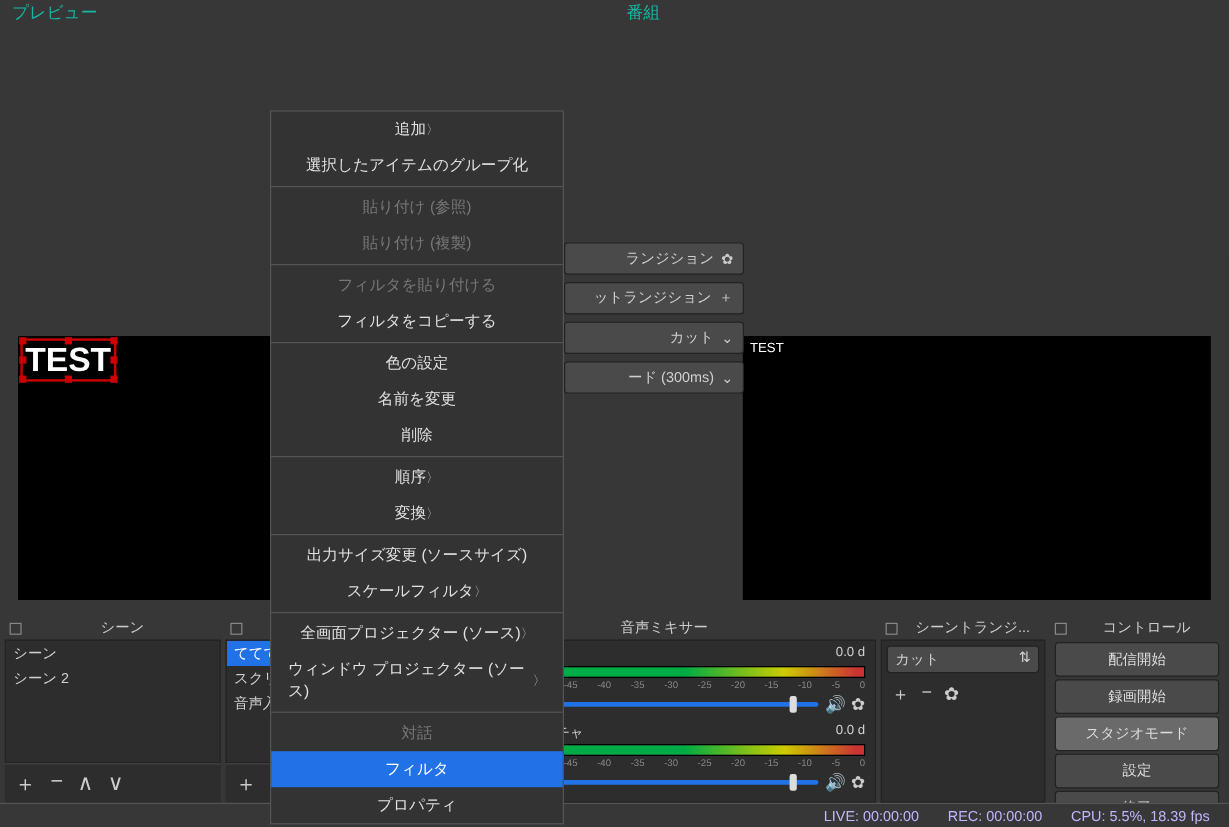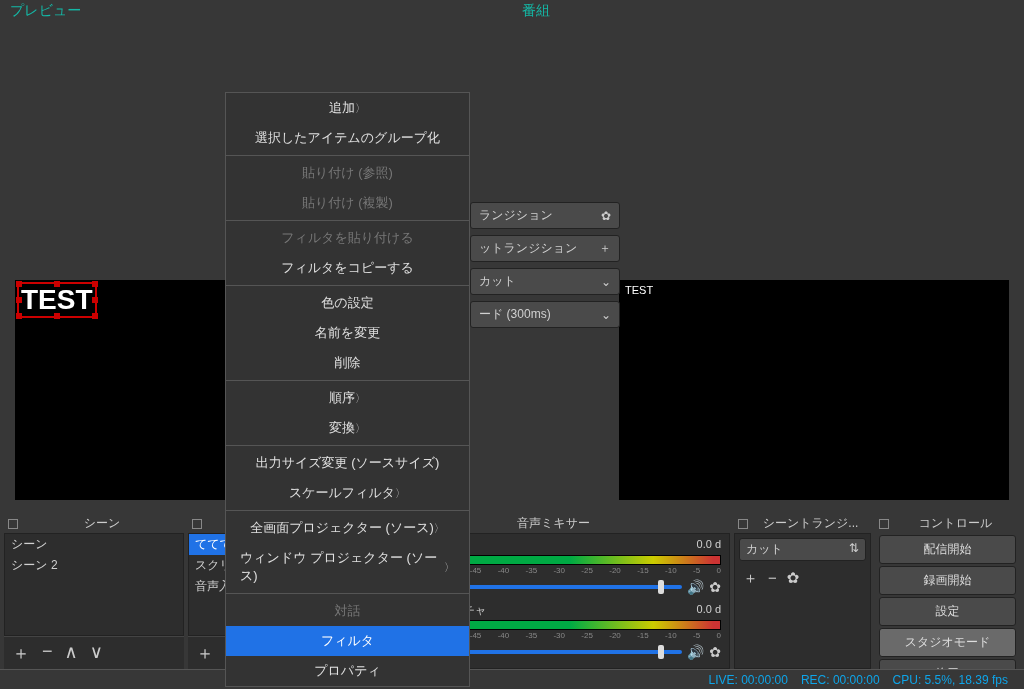--- a/index.html
+++ b/index.html
@@ -16,21 +16,21 @@
 .h-tm { top: -3px; left: 50%; margin-left: -3px; }
 .h-tr { top: -3px; right: -3px; }
 .h-ml { top: 50%; left: -3px; margin-top: -3px; }
 .h-mr { top: 50%; right: -3px; margin-top: -3px; }
 .h-bl { bottom: -3px; left: -3px; }
 .h-bm { bottom: -3px; left: 50%; margin-left: -3px; }
 .h-br { bottom: -3px; right: -3px; }
 .test-text-prog { position: absolute; top: 4px; left: 6px; color: #fff; font-size: 11px; }
 
 .center-transition { position: absolute; left: 470px; top: 202px; width: 150px; }
-.trow { display: flex; align-items: center; background: #4a4a4a; border: 1px solid #222; border-radius: 3px; padding: 4px 8px; margin-bottom: 6px; font-size: 12px; justify-content: space-between; }
+.trow { display: flex; align-items: center; background: #4a4a4a; border: 1px solid #222; border-radius: 3px; padding: 4px 8px; margin-bottom: 6px; font-size: 12px; justify-content: flex-end; }
 .trow-icon { margin-left: 6px; color: #ccc; }
 
 .context-menu { position: absolute; left: 225px; top: 92px; width: 245px; background: #333; border: 1px solid #555; font-size: 13px; z-index: 100; }
 .cm-item { padding: 6px 14px; color: #e0e0e0; display: flex; justify-content: center; align-items: center; }
 .cm-item.disabled { color: #777; }
 .cm-item.highlighted { background: #2072e6; color: #fff; }
 .cm-sep { height: 1px; background: #555; margin: 2px 0; }
 .cm-arrow { color: #aaa; font-size: 11px; }
 
 .bottom-docks { position: absolute; bottom: 20px; left: 0; right: 0; height: 155px; display: flex; gap: 4px; padding: 0 4px; }
@@ -63,21 +63,21 @@
 .vol-knob { position: absolute; right: 18px; top: -5px; width: 6px; height: 14px; background: #ddd; border-radius: 2px; }
 .vol-icons { color: #ccc; font-size: 14px; display: flex; gap: 4px; }
 
 .trans-sel { display: flex; align-items: center; padding: 4px; gap: 4px; }
 .trans-dd { flex: 1; background: #4a4a4a; border: 1px solid #222; padding: 2px 6px; font-size: 12px; display: flex; justify-content: space-between; border-radius: 3px;}
 .trans-btns { display: flex; gap: 10px; padding: 4px 8px; color: #ccc; font-size: 15px; }
 
 .ctrl-btn { background: #4a4a4a; border: 1px solid #222; padding: 5px; text-align: center; font-size: 12px; margin: 2px 4px; border-radius: 3px; color: #ddd;}
 .ctrl-btn.active { background: #6a6a6a; }
 
-.status-bar { position: absolute; bottom: 0; left: 0; right: 0; height: 20px; display: flex; justify-content: flex-end; align-items: center; gap: 13px; padding: 0 16px; font-size: 12px; color: #0ea5e9; border-top: 1px solid #555; }
+.status-bar { position: absolute; bottom: 0; left: 0; right: 0; height: 20px; display: flex; justify-content: flex-end; align-items: center; gap: 24px; padding: 0 16px; font-size: 12px; color: #c4b5fd; border-top: 1px solid #555; }
 </style>
 </head>
 <body>
 
 <div class="top-area">
   <div class="preview-panel">
     <div class="panel-title">プレビュー</div>
     <div class="preview-box" style="position:absolute; left:15px; top:155px;">
       <div class="test-text-selected">
         <span>TEST</span>
@@ -311,22 +311,22 @@
   </div>
 
   <div class="dock controls">
     <div class="dock-header">
         <div class="dock-pop"></div>
         <div class="dock-title">コントロール</div>
       </div>
     <div class="dock-body" style="background:#373737;border:none;">
       <div class="ctrl-btn">配信開始</div>
       <div class="ctrl-btn">録画開始</div>
+      <div class="ctrl-btn active">スタジオモード</div>
       <div class="ctrl-btn">設定</div>
-      <div class="ctrl-btn active">スタジオモード</div>
       <div class="ctrl-btn">終了</div>
     </div>
   </div>
 </div>
 
 <div class="status-bar">
   <span>LIVE: 00:00:00</span>
   <span>REC: 00:00:00</span>
   <span>CPU: 5.5%, 18.39 fps</span>
 </div>

